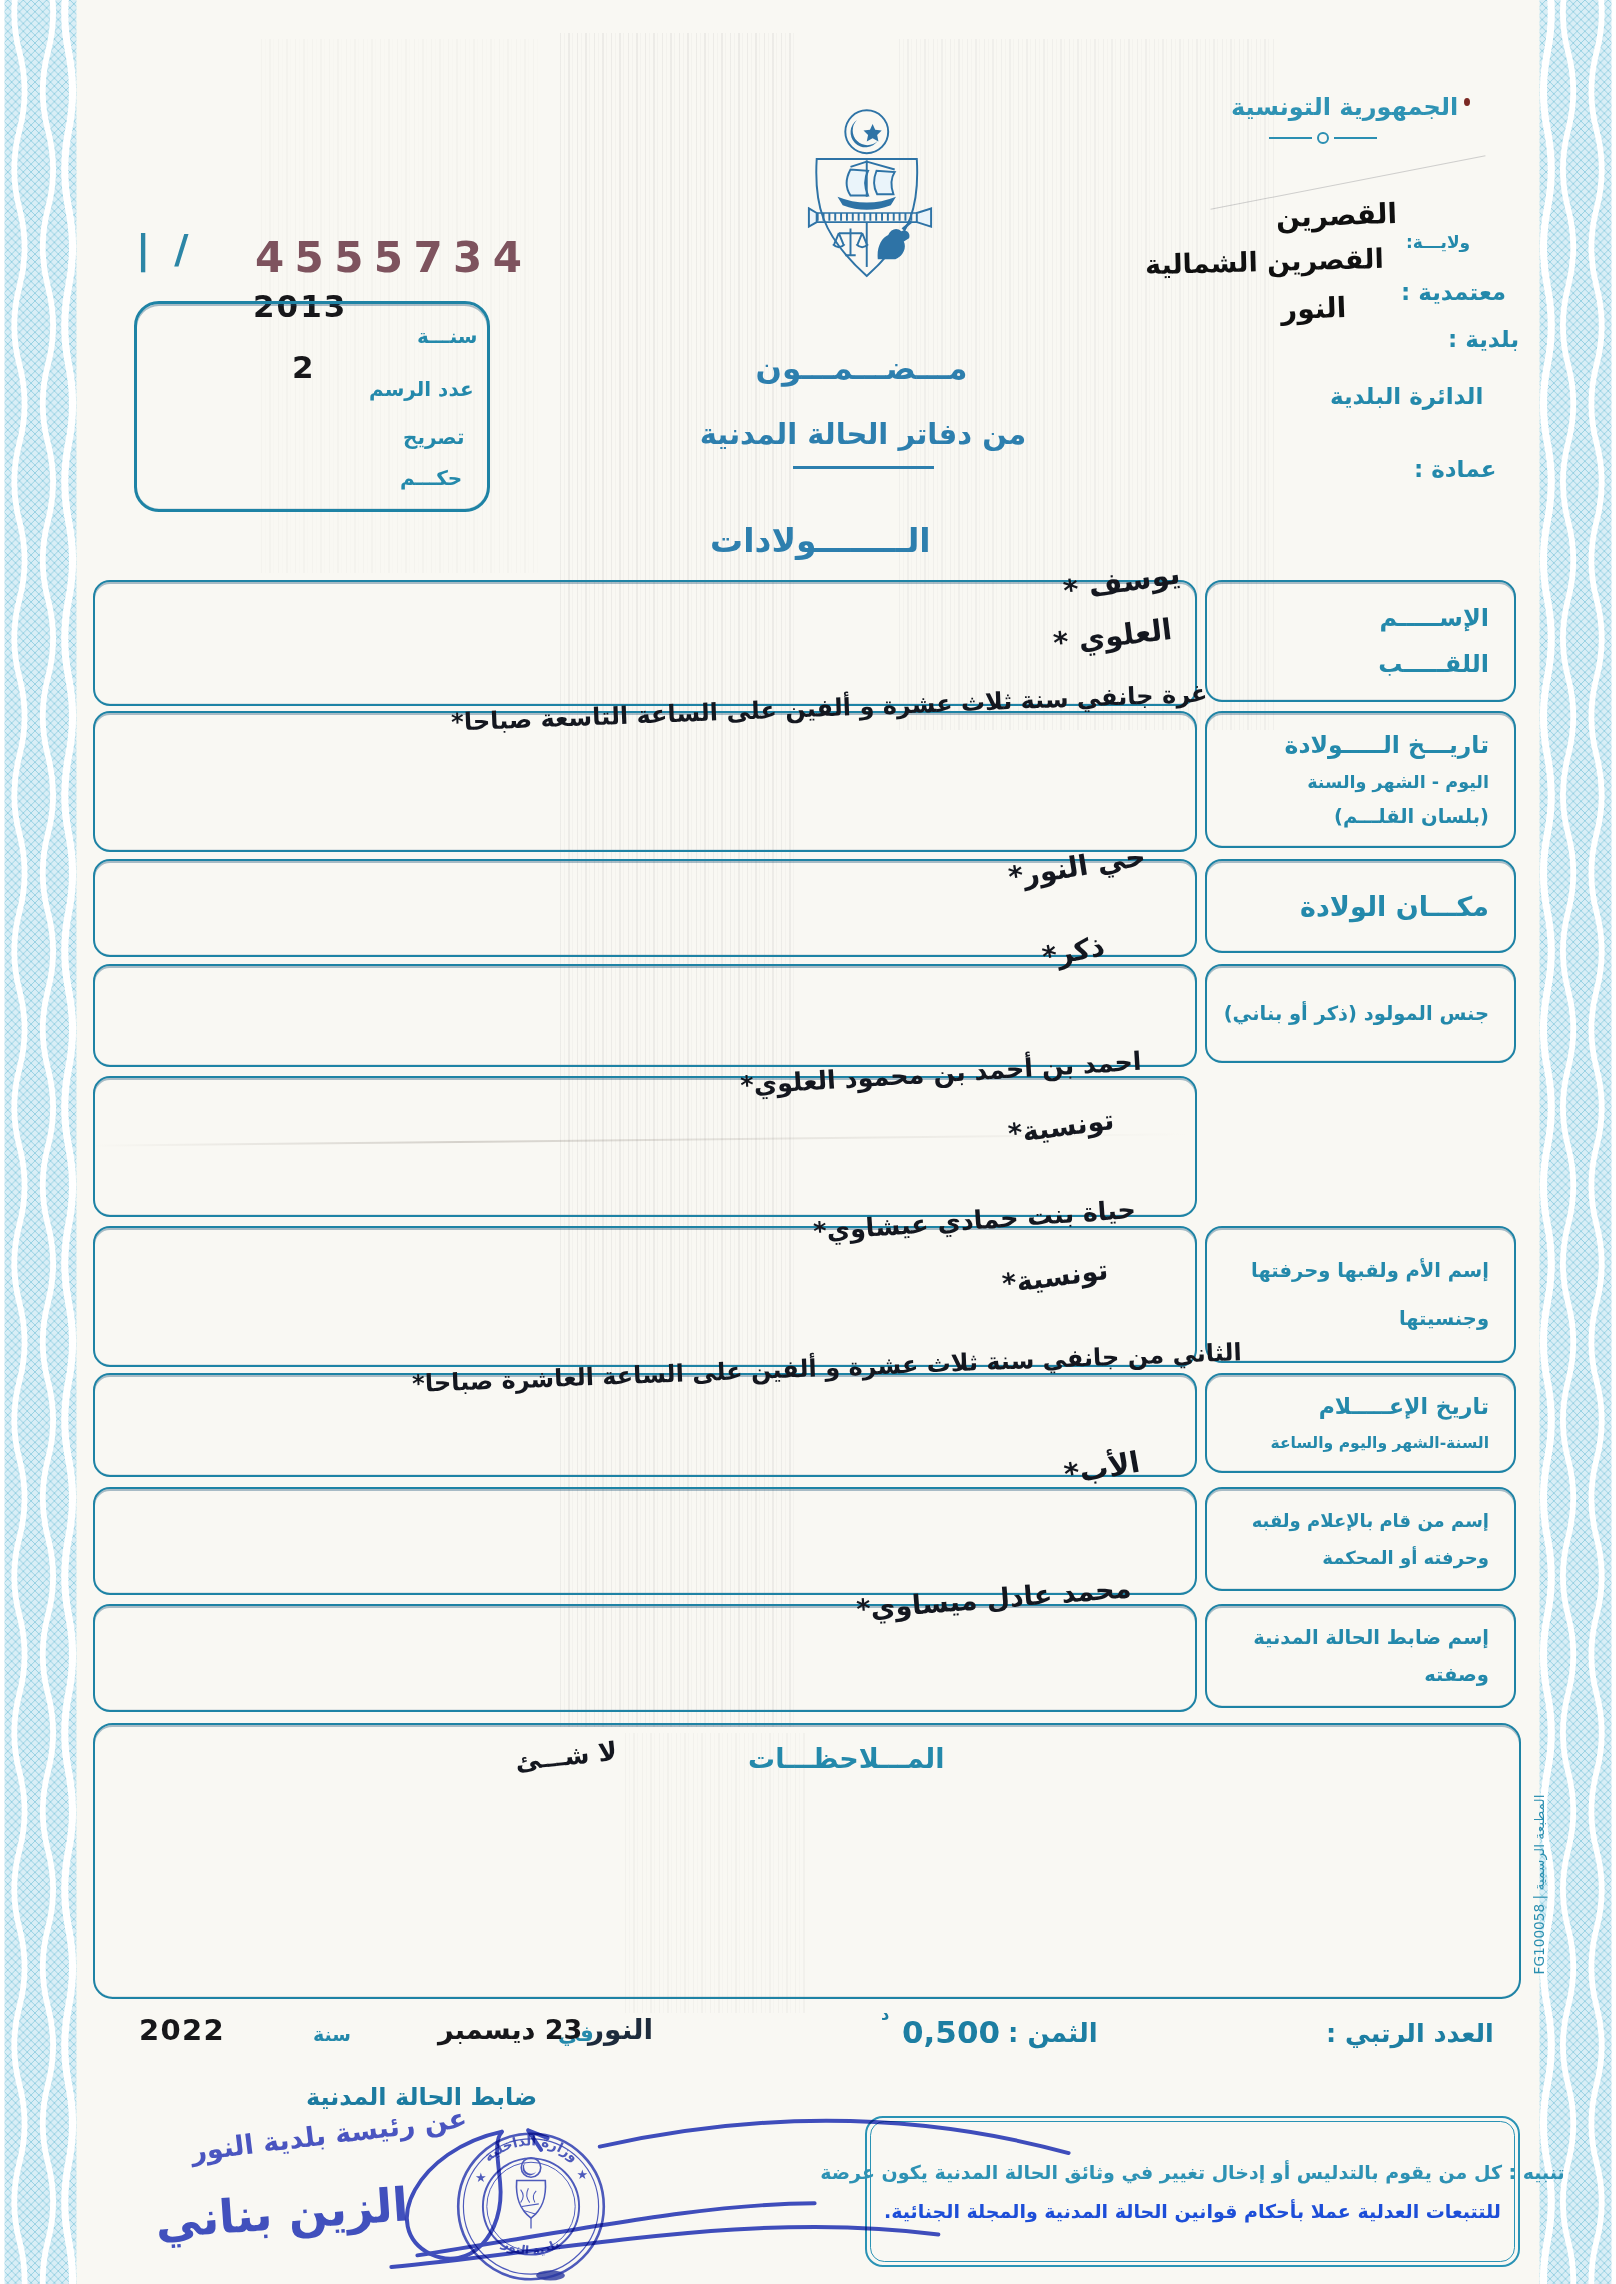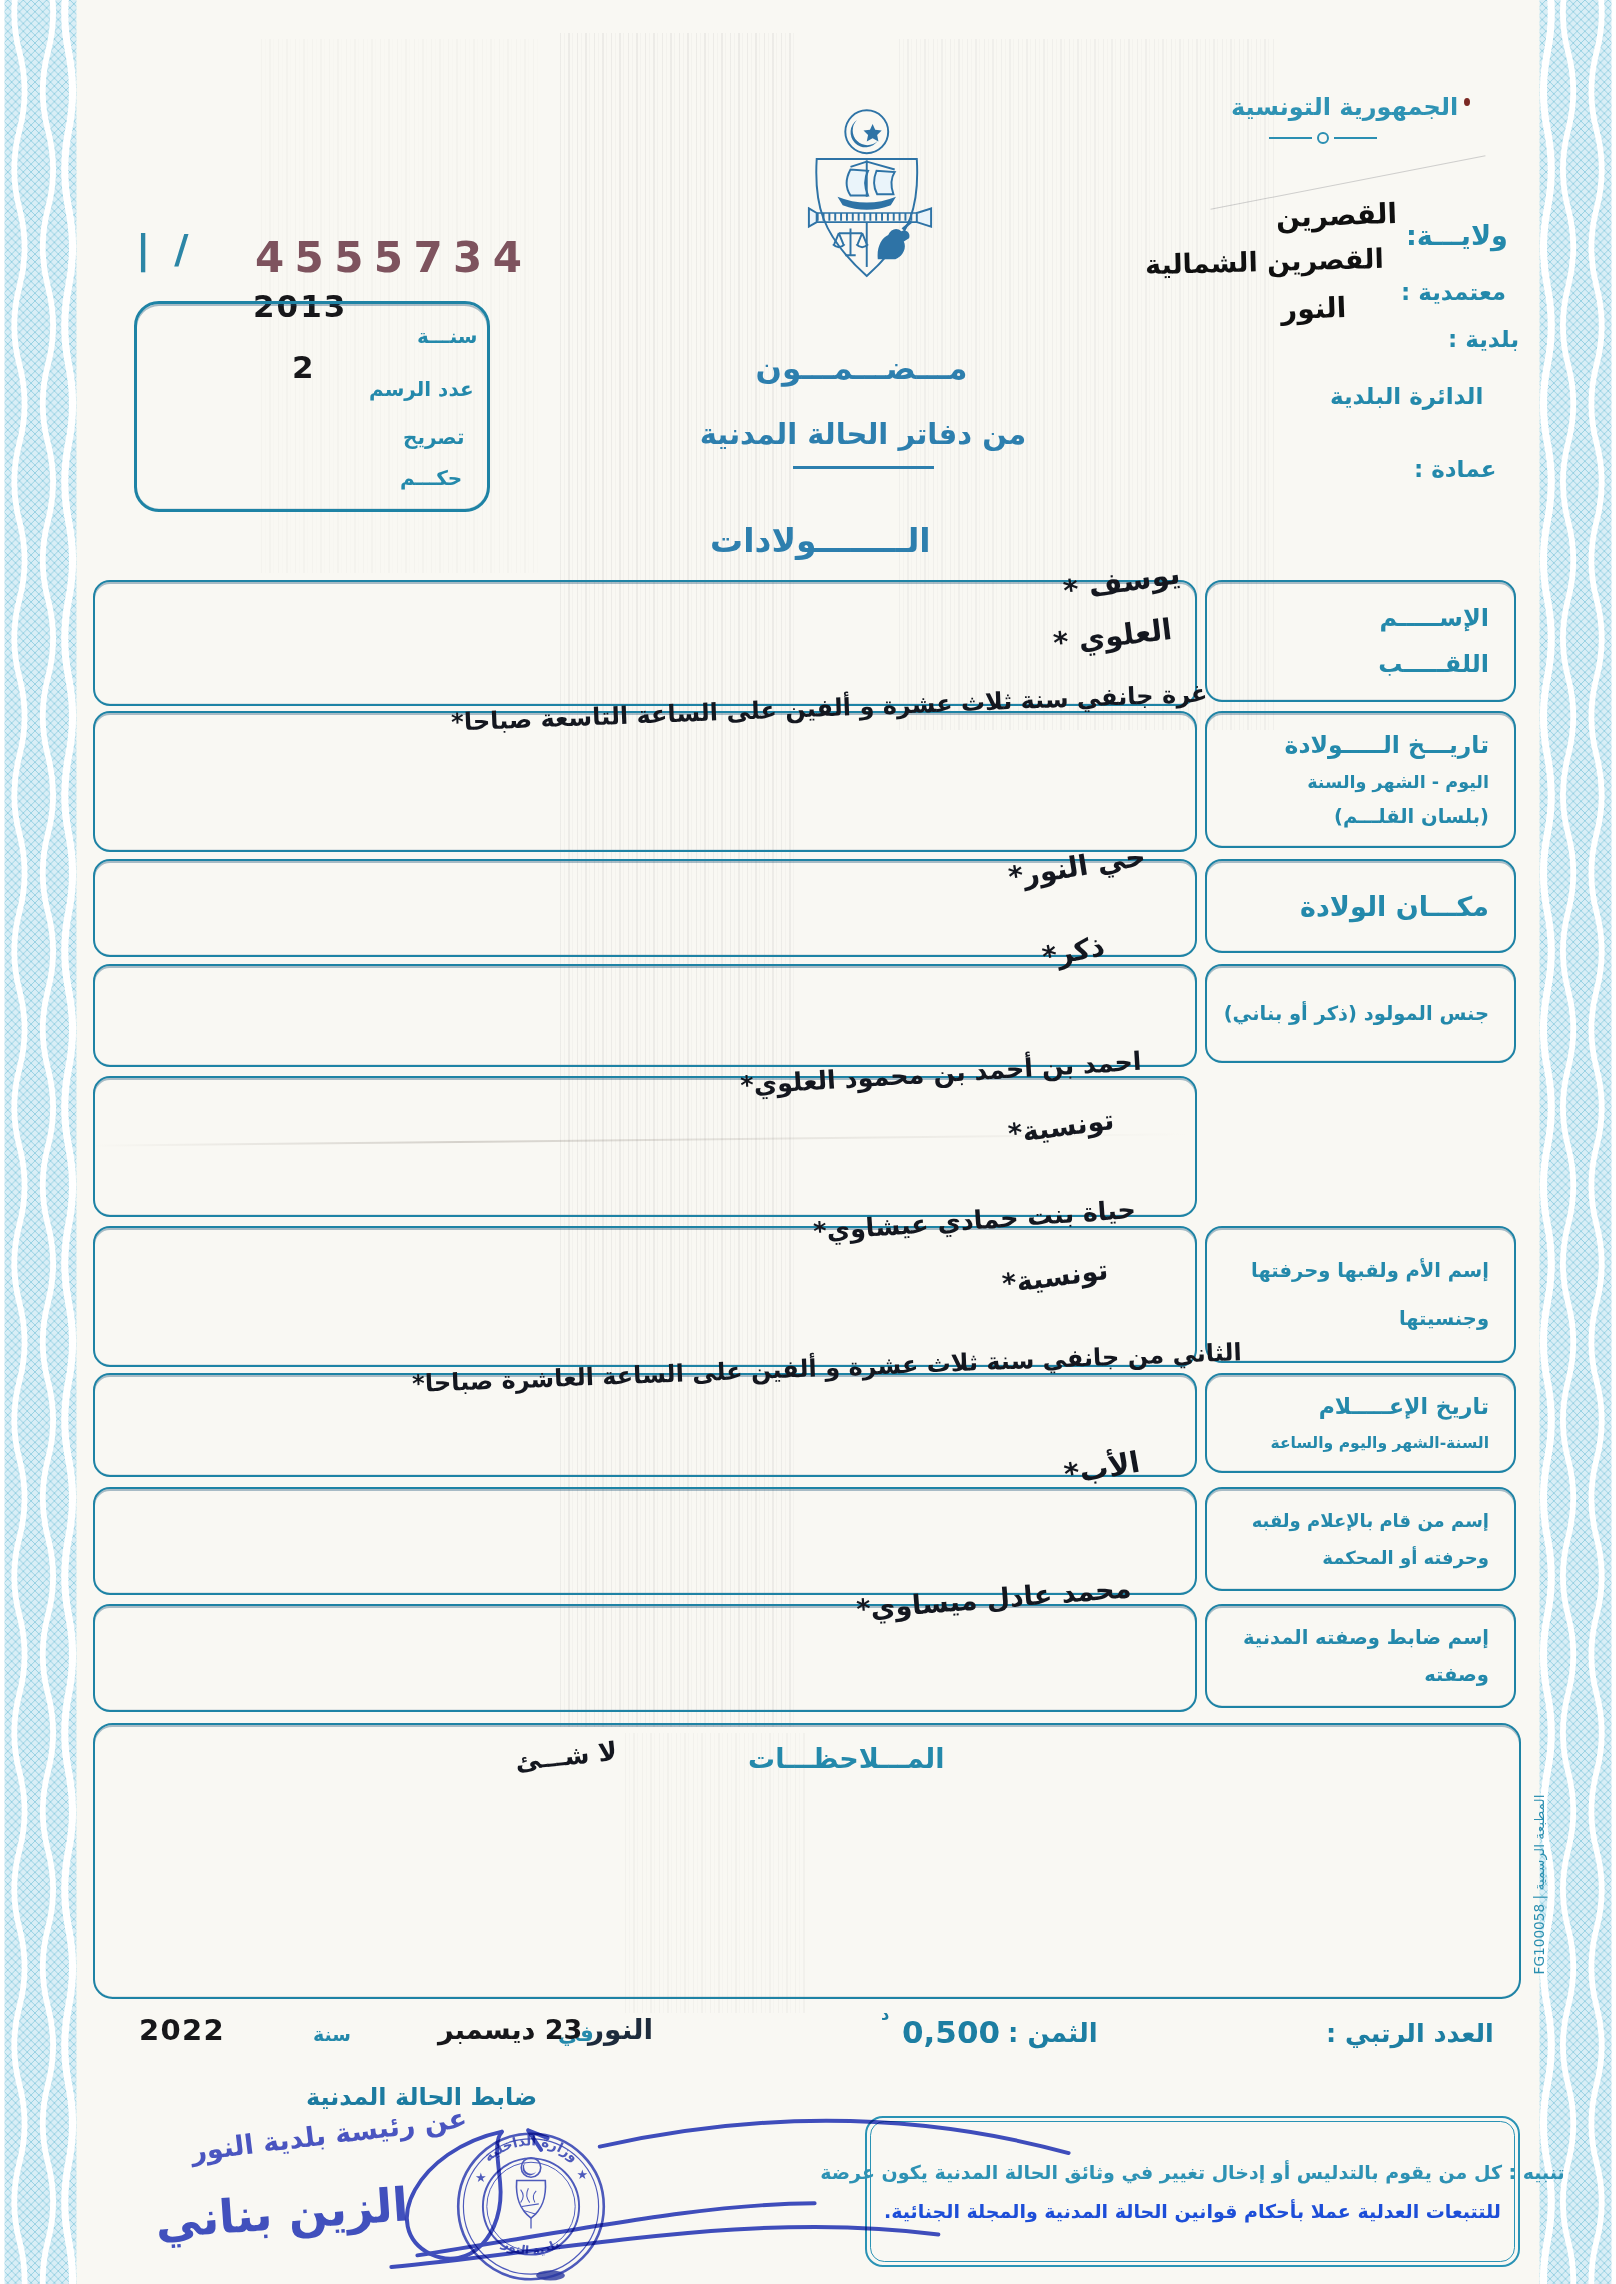--- a/index.html
+++ b/index.html
@@ -71,21 +71,21 @@
   <div class="abs" style="left:1208px;top:182px;width:280px;height:1.3px;transform:rotate(-11deg);background:rgba(110,110,115,.3)"></div>
   <div class="abs" style="left:1464px;top:98px;width:5.9px;height:7.8px;border-radius:50%;background:#7b2a24"></div>
 
   <div class="abs ar lbl" style="left:1231px;top:93px;font-size:24px;color:#2f93b4">الجمهورية التونسية</div>
   <div class="abs divider" style="left:1269px;top:132px">
     <span class="ln"></span>
       <span class="o"></span>
       <span class="ln"></span>
   </div>
 
-  <div class="abs ar lbl" style="left:1406px;top:220px;font-size:27px">ولايـــة:</div>
+  <div class="abs ar lbl" style="left:1406px;top:232px;font-size:17px">ولايـــة:</div>
   <div class="hstamp" style="left:1276px;top:199px;font-size:28px;transform:rotate(-2deg)">القصرين</div>
 
   <div class="abs ar lbl" style="left:1401px;top:279px;font-size:23px">معتمدية :</div>
   <div class="hstamp" style="left:1145px;top:246px;font-size:27px;transform:rotate(-1.5deg)">القصرين الشمالية</div>
 
   <div class="abs ar lbl" style="left:1448px;top:326px;font-size:23px">بلدية :</div>
   <div class="hstamp" style="left:1281px;top:292px;font-size:28px;transform:rotate(-2deg)">النور</div>
 
   <div class="abs ar lbl" style="left:1330px;top:383px;font-size:23px">الدائرة البلدية</div>
   <div class="abs ar lbl" style="left:1414px;top:456px;font-size:23px">عمادة :</div>
@@ -177,21 +177,21 @@
 
   <div class="fbox" style="left:93px;top:1487px;width:1100px;height:104px"></div>
   <div class="fbox labbox" style="left:1205px;top:1487px;width:311px;height:104px">
     <span class="ar lbl" style="font-size:18px">إسم من قام بالإعلام ولقبه</span>
     <span class="ar lbl" style="font-size:18px">وحرفته أو المحكمة</span>
   </div>
   <div class="valtxt" style="left:1064px;top:1451px;font-size:29px;transform:rotate(-10deg)">الأب*</div>
 
   <div class="fbox" style="left:93px;top:1604px;width:1100px;height:104px"></div>
   <div class="fbox labbox" style="left:1205px;top:1604px;width:311px;height:104px">
-    <span class="ar lbl" style="font-size:19.5px">إسم ضابط وصفته المدنية</span>
+    <span class="ar lbl" style="font-size:19.5px">إسم ضابط الحالة المدنية</span>
     <span class="ar lbl" style="font-size:19.5px">وصفته</span>
   </div>
   <div class="valtxt" style="left:856px;top:1583px;font-size:27px;transform:rotate(-4.5deg)">محمد عادل ميساوي*</div>
 
   <div class="fbox" style="left:93px;top:1723px;width:1424px;height:272px;border-radius:19.5px"></div>
   <div class="abs ar lbl" style="left:748px;top:1743px;font-size:27px">المـــلاحظـــات</div>
   <div class="valtxt" style="left:515px;top:1741px;font-size:25.4px;transform:rotate(-6deg)">لا شـــئ</div>
 
   <div class="abs ar teal" style="left:1311px;top:1876px;width:456px;height:17px;text-align:center;font-size:13.7px;transform:rotate(-90deg);color:#2a8fb0">المطبعة الرسمية | FG100058</div>
 

